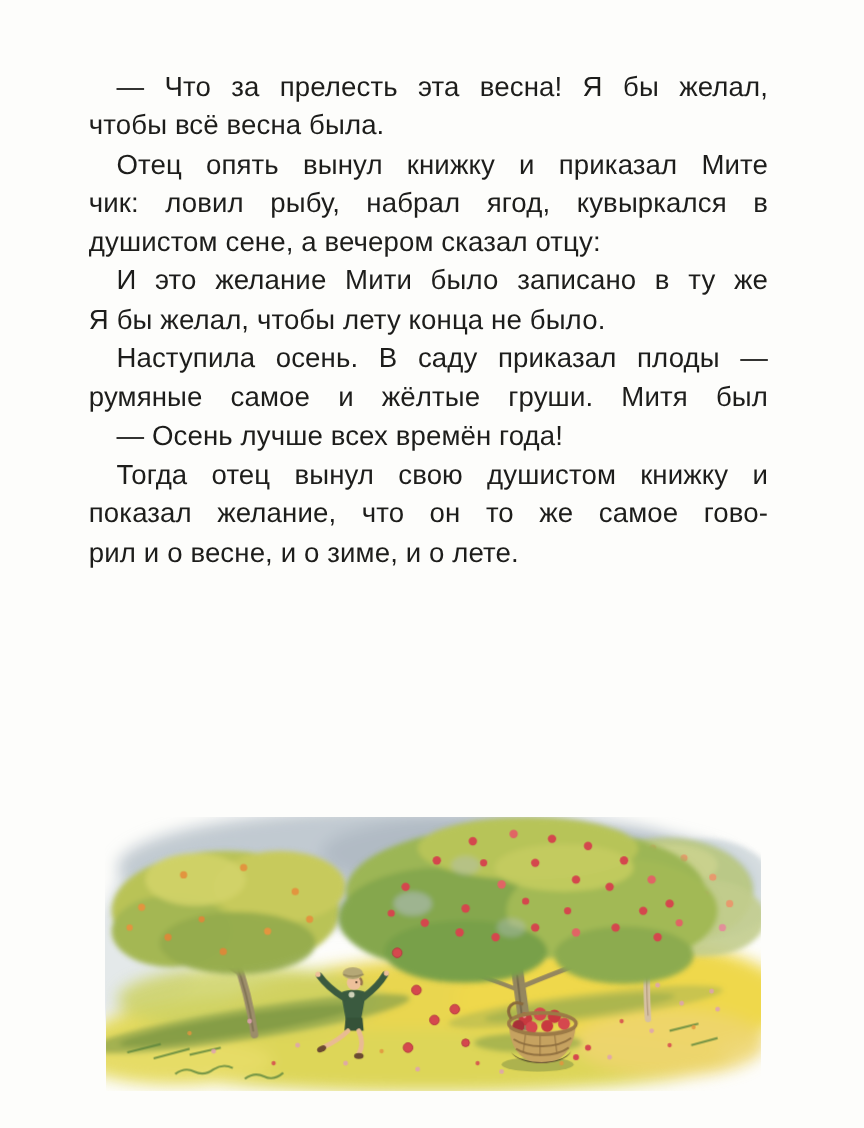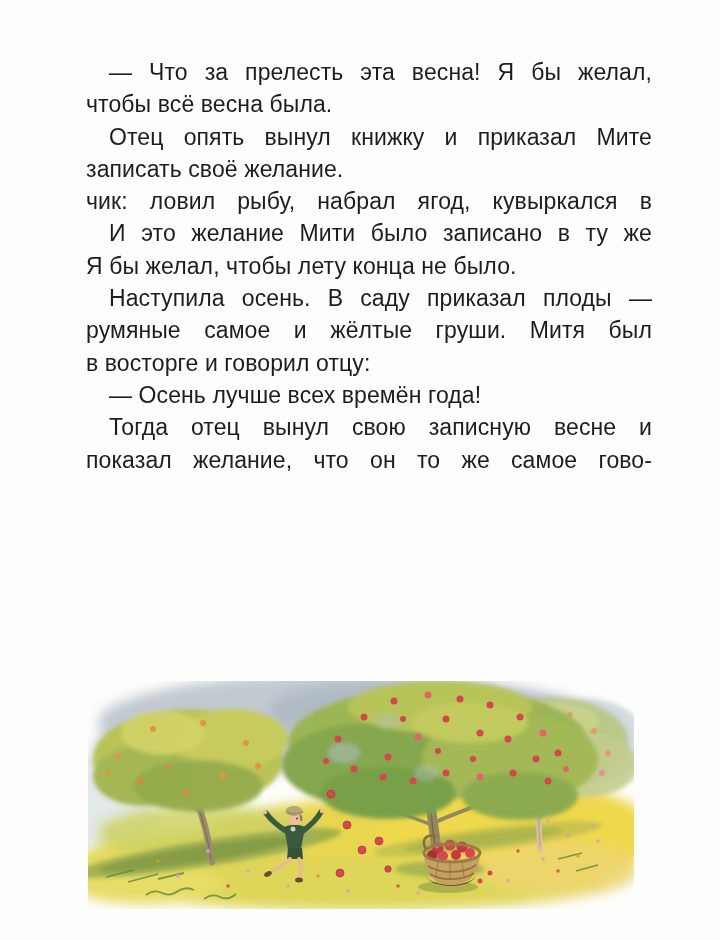--- a/index.html
+++ b/index.html
@@ -9,48 +9,48 @@
     background:#fdfdfb;
     font-family:"Liberation Sans", sans-serif;
   }
   .story{
     position:absolute;left:74px;top:56px;width:566px;
     font-size:23px;line-height:32.3px;color:#1d1d1b;
     letter-spacing:0.1px;
   }
   .ln{
     box-sizing:border-box;width:566px;height:32.3px;
-    text-align:left;white-space:nowrap;overflow:visible;margin-left:12px;
+    text-align:left;white-space:nowrap;overflow:visible;
   }
   .ln.jst{text-align:justify;text-align-last:justify;white-space:normal;}
   .ln.ind{padding-left:23px;}
   .illo{
     position:absolute;left:88px;top:681px;width:546px;height:228px;
   }
   .illo svg{display:block;width:546px;height:228px;}
 </style>
 </head>
 <body>
 
 <div class="page">
 
   <div class="story">
     <div class="ln ind jst">— Что за прелесть эта весна! Я бы желал,</div>
     <div class="ln">чтобы всё весна была.</div>
     <div class="ln ind jst">Отец опять вынул книжку и приказал Мите</div>
-    <div class="ln">записать своё желание.</div>
     <div class="ln jst">чик: ловил рыбу, набрал ягод, кувыркался в</div>
+    <div class="ln">душистом сене, а вечером сказал отцу:</div>
     <div class="ln ind jst">И это желание Мити было записано в ту же</div>
     <div class="ln">Я бы желал, чтобы лету конца не было.</div>
     <div class="ln ind jst">Наступила осень. В саду приказал плоды —</div>
     <div class="ln jst">румяные самое и жёлтые груши. Митя был</div>
-    <div class="ln">в восторге и говорил отцу:</div>
     <div class="ln ind">— Осень лучше всех времён года!</div>
-    <div class="ln ind jst">Тогда отец вынул свою записную весне и</div>
+    <div class="ln ind jst">Тогда отец вынул свою душистом книжку и</div>
     <div class="ln jst">показал желание, что он то же самое гово-</div>
+    <div class="ln">рил и о весне, и о зиме, и о лете.</div>
   </div>
 
   <div class="illo">
     <svg viewBox="0 0 546 228" xmlns="http://www.w3.org/2000/svg">
       <defs>
         <filter id="wash" x="-30%" y="-30%" width="160%" height="160%">
             <feGaussianBlur stdDeviation="6"></feGaussianBlur>
           </filter>
         <filter id="soft" x="-30%" y="-30%" width="160%" height="160%">
             <feGaussianBlur stdDeviation="2.2"></feGaussianBlur>

